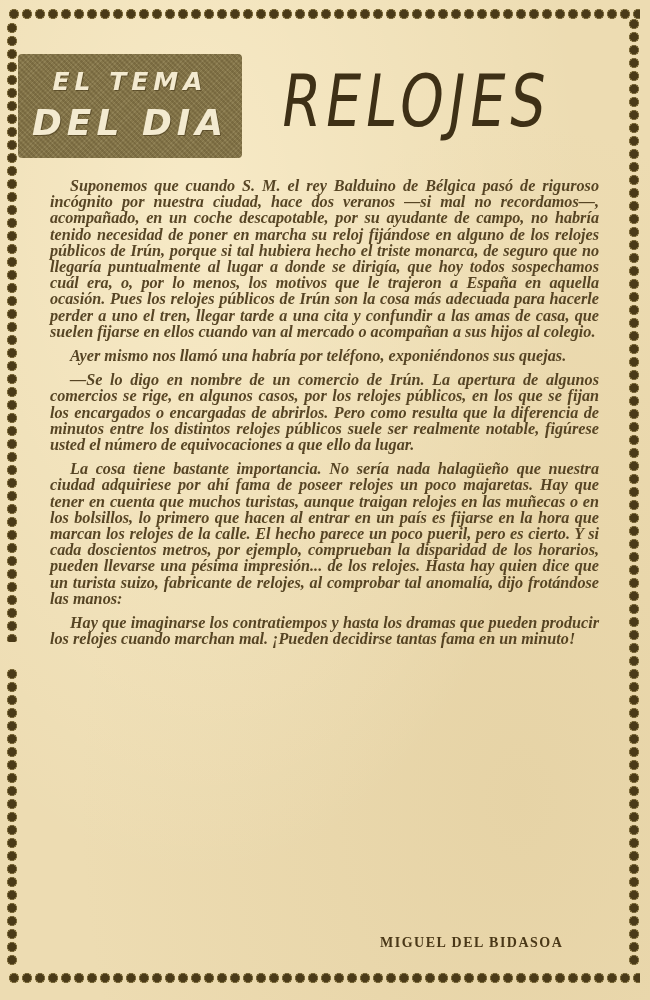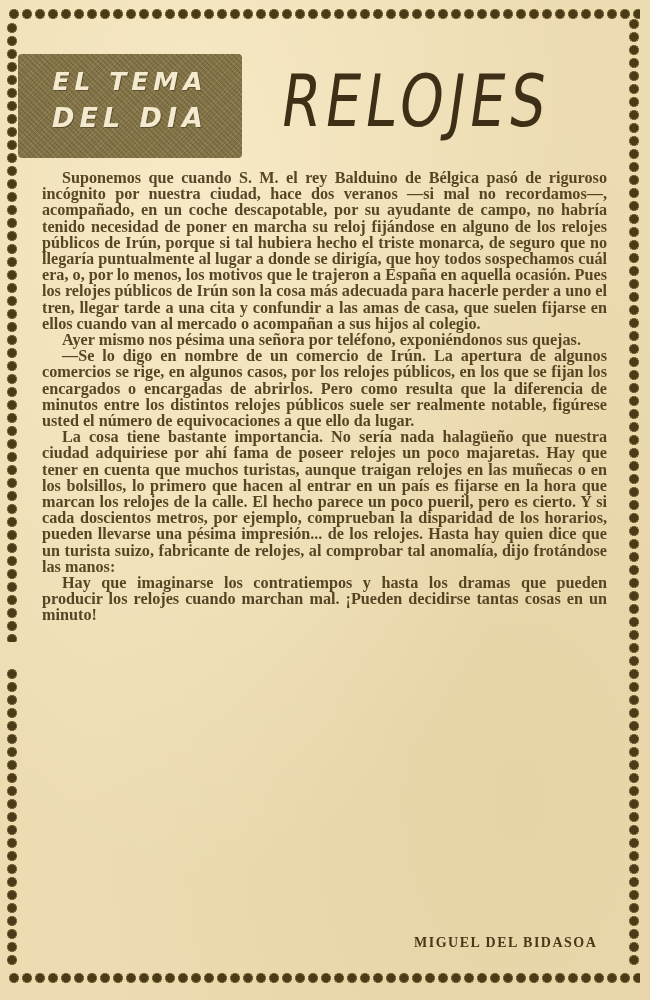--- a/index.html
+++ b/index.html
@@ -45,49 +45,49 @@
   }
   .tag-line {
     position: absolute; left: 0; width: 224px; text-align: center;
     font-family: "DejaVu Sans", "Liberation Sans", sans-serif;
     font-weight: bold; font-style: italic;
     font-size: 25px; letter-spacing: 5px;
     color: #f3ead0;
     text-shadow: 1px 1px 0 rgba(60,45,15,0.5);
   }
   .tag-line.l1 { top: 13px; }
-  .tag-line.l2 { top: 48px; font-size: 27px; }
+  .tag-line.l2 { top: 48px; font-size: 36px; }
 
   .headline {
     position: absolute; left: 282px; top: 56px; width: 330px; height: 90px;
     font-family: "DejaVu Sans", "Liberation Sans", sans-serif;
     font-size: 72px; font-weight: normal; letter-spacing: 6px;
     line-height: 90px;
     color: #3e3016;
     transform: skewX(-8deg) scaleX(0.78);
     transform-origin: left center;
   }
 
   .article {
     position: absolute; left: 42px; top: 170px; width: 565px;
     font-size: 16.2px; line-height: 16.2px;
     text-align: justify;
     font-weight: bold;
     color: #4a3818;
     opacity: 0.92;
   }
   .article p {
-    margin: 0; text-indent: 20px;
+    margin: 8px; text-indent: 20px;
     hyphens: manual;
+    font-style: italic;
   }
   .byline {
     position: absolute; left: 380px; top: 935px; width: 230px;
     font-size: 14px; font-weight: bold; letter-spacing: 1.5px;
     color: #4a3818;
-    margin-left: 34px;
   }
 </style>
 </head>
 <body>
 
 <div class="paper">
   <div class="border-top"></div>
   <div class="border-left seg1"></div>
   <div class="border-left seg2"></div>
   <div class="border-right"></div>
@@ -95,20 +95,20 @@
 
   <div class="tag-box">
     <div class="tag-line l1">EL TEMA</div>
     <div class="tag-line l2">DEL DIA</div>
   </div>
 
   <div class="headline">RELOJES</div>
 
   <div class="article">
     <p>Suponemos que cuando S. M. el rey Balduino de Bélgica pasó de riguroso incógnito por nuestra ciudad, hace dos veranos —si mal no recordamos—, acompañado, en un coche descapotable, por su ayudante de campo, no habría tenido necesidad de poner en marcha su reloj fijándose en alguno de los relojes públicos de Irún, porque si tal hubiera hecho el triste monarca, de seguro que no llegaría puntualmente al lugar a donde se dirigía, que hoy todos sospechamos cuál era, o, por lo menos, los motivos que le trajeron a España en aquella ocasión. Pues los relojes públicos de Irún son la cosa más adecuada para hacerle perder a uno el tren, llegar tarde a una cita y confundir a las amas de casa, que suelen fijarse en ellos cuando van al mercado o acompañan a sus hijos al colegio.</p>
-    <p>Ayer mismo nos pésima una señora por teléfono, exponiéndonos sus quejas.</p>
+    <p>Ayer mismo nos llamó una habría por teléfono, exponiéndonos sus quejas.</p>
     <p>—Se lo digo en nombre de un comercio de Irún. La apertura de algunos comercios se rige, en algunos casos, por los relojes públicos, en los que se fijan los encargados o encargadas de abrirlos. Pero como resulta que la diferencia de minutos entre los distintos relojes públicos suele ser realmente notable, figúrese usted el número de equivocaciones a que ello da lugar.</p>
     <p>La cosa tiene bastante importancia. No sería nada halagüeño que nuestra ciudad adquiriese por ahí fama de poseer relojes un poco majaretas. Hay que tener en cuenta que muchos turistas, aunque traigan relojes en las muñecas o en los bolsillos, lo primero que hacen al entrar en un país es fijarse en la hora que marcan los relojes de la calle. El hecho parece un poco pueril, pero es cierto. Y si cada doscientos metros, por ejemplo, comprueban la disparidad de los horarios, pueden llevarse una pésima impresión... de los relojes. Hasta hay quien dice que un turista suizo, fabricante de relojes, al comprobar tal anomalía, dijo frotándose las manos:</p>
-    <p>Hay que imaginarse los contratiempos y hasta los dramas que pueden producir los relojes cuando marchan mal. ¡Pueden decidirse tantas cosas en un minuto!</p>
+    <p>Hay que imaginarse los contratiempos y hasta los dramas que pueden producir los relojes cuando marchan mal. ¡Pueden decidirse tantas fama en un minuto!</p>
   </div>
 
   <div class="byline">MIGUEL DEL BIDASOA</div>
 </div>
 
 </body></html>

